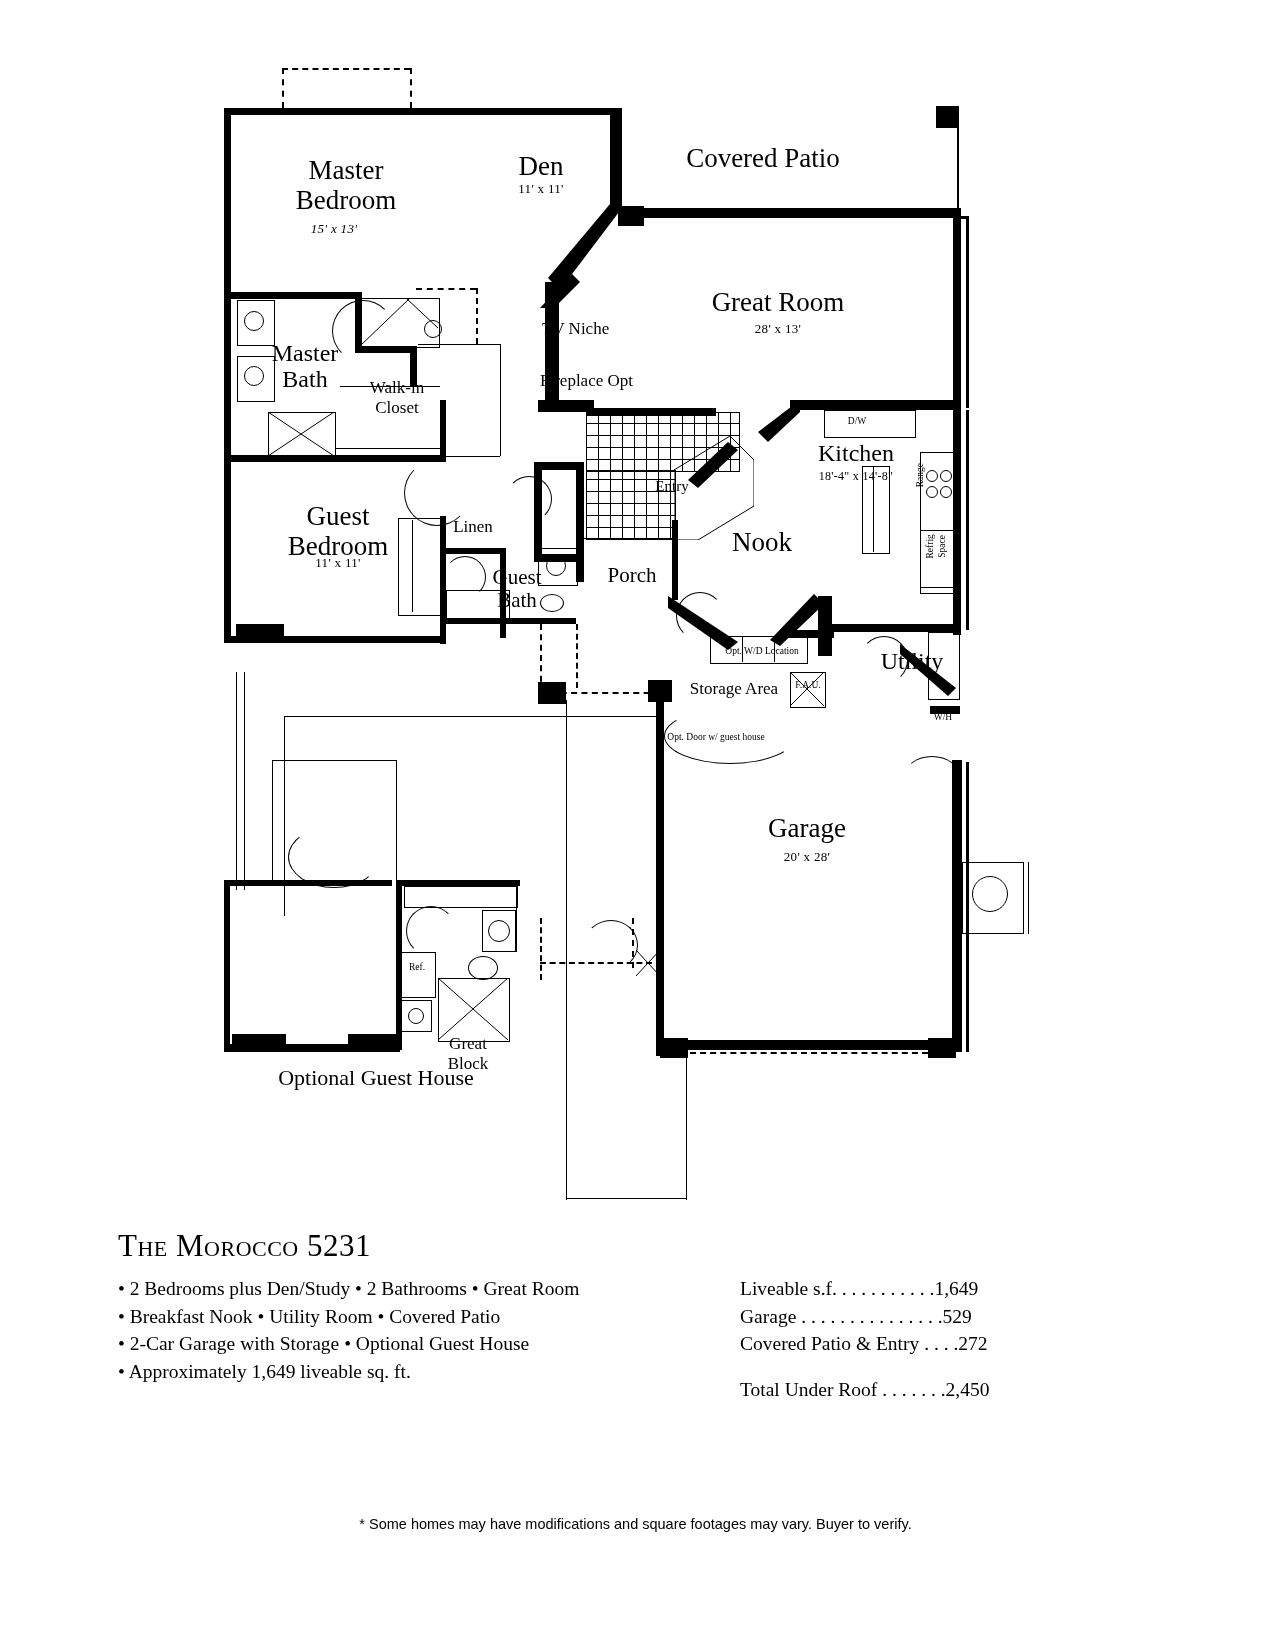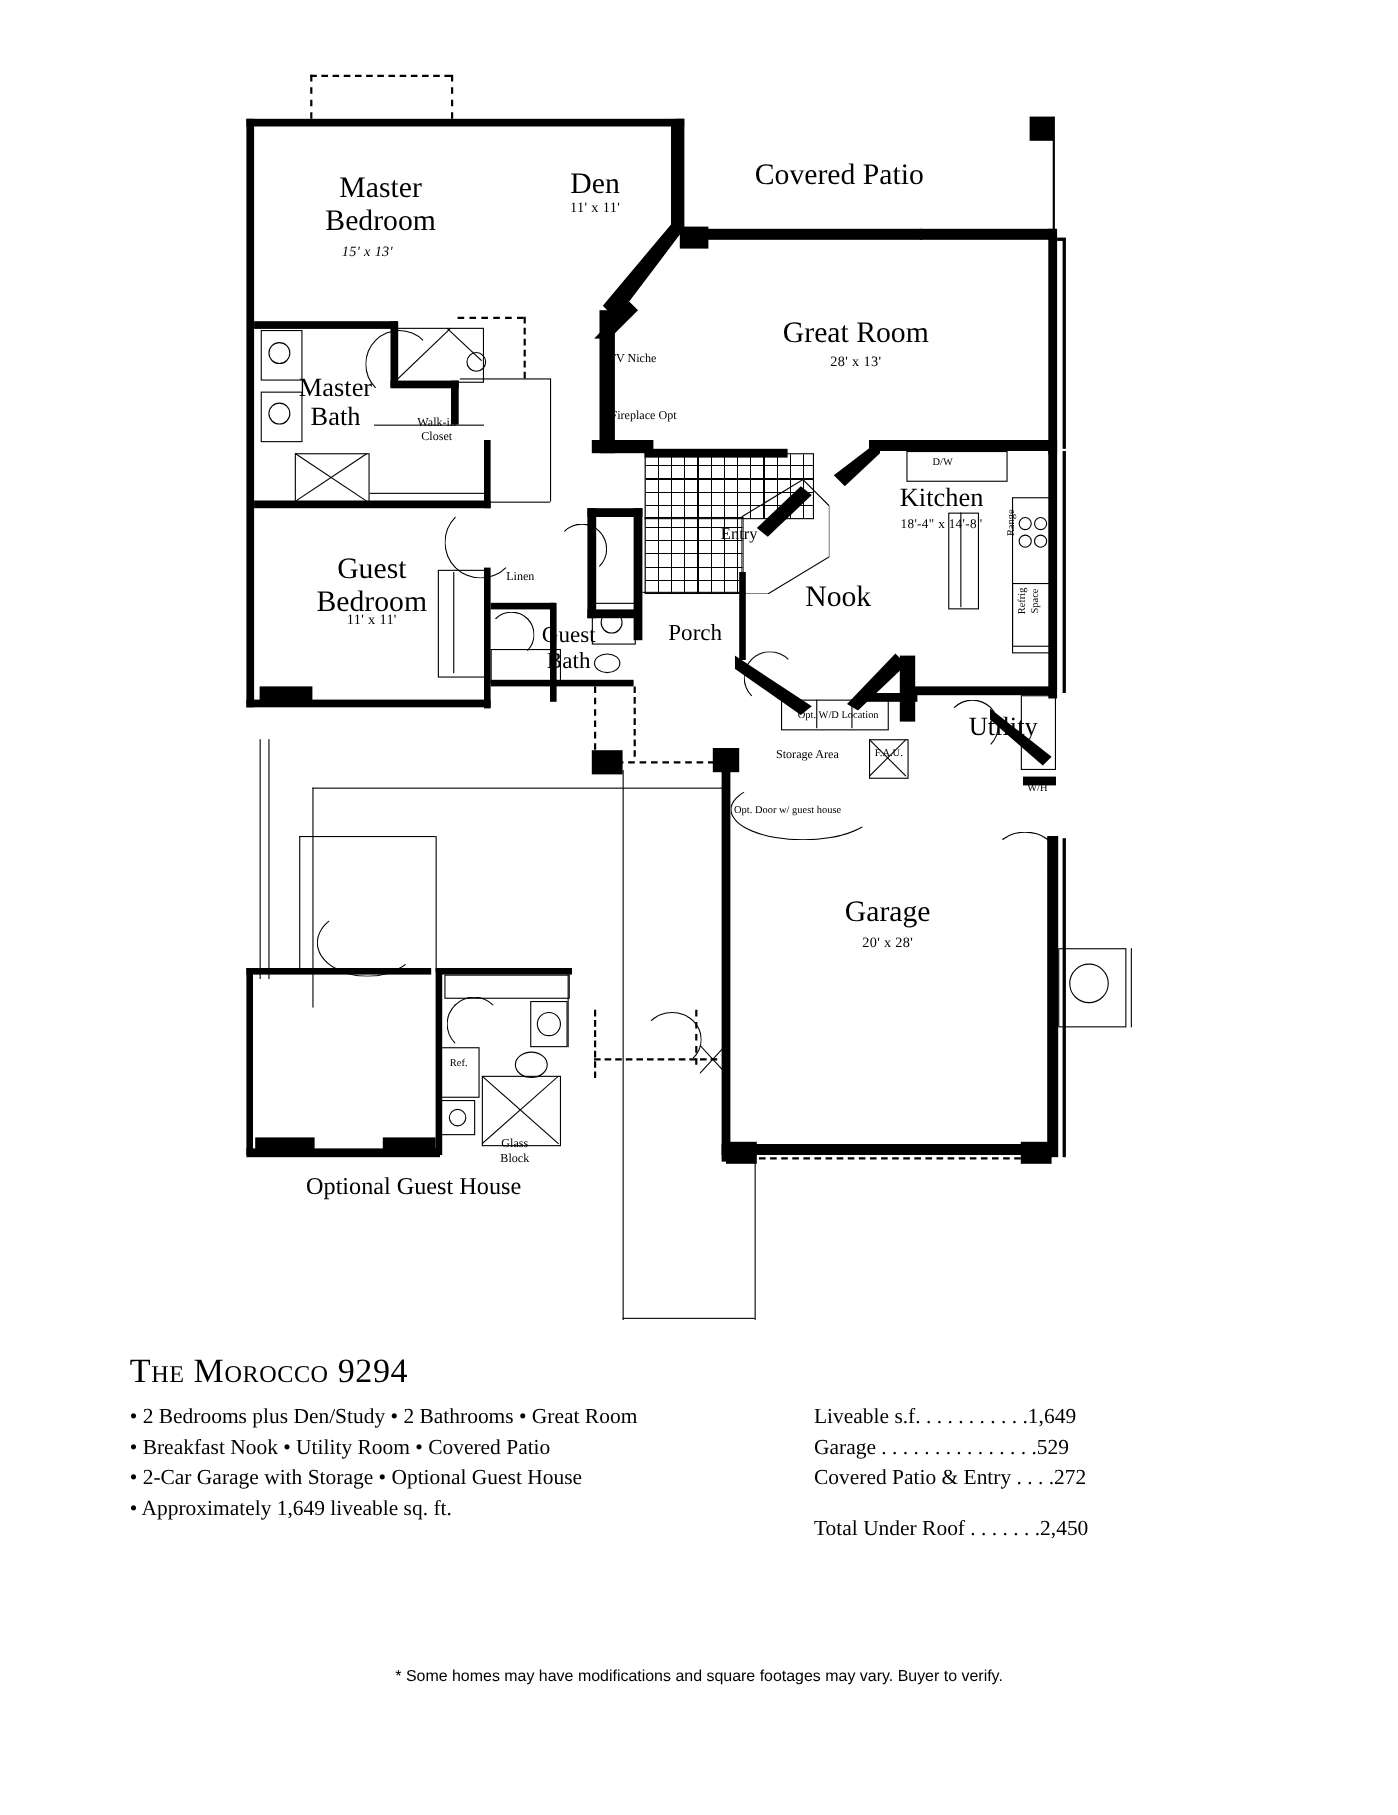--- a/index.html
+++ b/index.html
@@ -1,21 +1,21 @@
 <!DOCTYPE html>
 <html><head>
 <meta charset="utf-8">
 <style>
   html,body{margin:0;padding:0;background:#ffffff;}
   body{width:1271px;height:1650px;position:relative;font-family:"Liberation Serif",serif;color:#000;}
   .plan{position:absolute;left:0;top:0;width:1271px;height:1220px;}
   .lbl{position:absolute;text-align:center;line-height:1.1;white-space:nowrap;}
   .room-name{font-size:27px;}
   .room-dim{font-size:13px;letter-spacing:.3px;}
-  .tiny{font-size:11px;text-align:center;}
+  .tiny{font-size:17px;text-align:center;}
   .tiny2{font-size:9.5px;}
   .mid{font-size:15px;}
   
   .w{position:absolute;background:#000;}
   .thin{position:absolute;background:#000;}
   .dash-h{position:absolute;border-top:2px dashed #000;}
   .dash-v{position:absolute;border-left:2px dashed #000;}
   .lt-h{position:absolute;border-top:1px solid #000;}
   .lt-v{position:absolute;border-left:1px solid #000;}
   .box1{position:absolute;border:1px solid #000;}
@@ -324,27 +324,27 @@
   <div class="lbl tiny2" style="left:788px;top:680px;width:40px;">F.A.U.</div>
   <div class="lbl room-name" style="left:858px;top:648px;width:108px;font-size:24px;">Utility</div>
   <div class="lbl tiny2" style="left:926px;top:712px;width:34px;">W/H</div>
   <div class="lbl tiny2" style="left:650px;top:732px;width:132px;">Opt. Door w/ guest house</div>
 
   <div class="lbl room-name" style="left:700px;top:814px;width:214px;">Garage</div>
   <div class="lbl room-dim" style="left:700px;top:850px;width:214px;">20' x 28'</div>
 
   <div class="lbl tiny2" style="left:400px;top:962px;width:34px;">Ref.</div>
   <div class="lbl tiny" style="left:438px;top:1034px;width:60px;line-height:1.15;">
-    <div>Glass</div>
+    <div>Great</div>
     <div>Block</div>
   </div>
   <div class="lbl" style="left:236px;top:1066px;width:280px;font-size:22px;">Optional Guest House</div>
 </div>
 
-<div class="title">The Morocco 9294</div>
+<div class="title">The Morocco 5231</div>
 
 <div class="bullets">
   <div>• 2 Bedrooms plus Den/Study • 2 Bathrooms • Great Room</div>
   <div>• Breakfast Nook • Utility Room  • Covered Patio</div>
   <div>• 2-Car Garage with Storage • Optional Guest House</div>
   <div>• Approximately 1,649 liveable sq. ft.</div>
 </div>
 
 <div class="areas">
   <div>Liveable s.f.  . . . . . . . . . .1,649</div>

